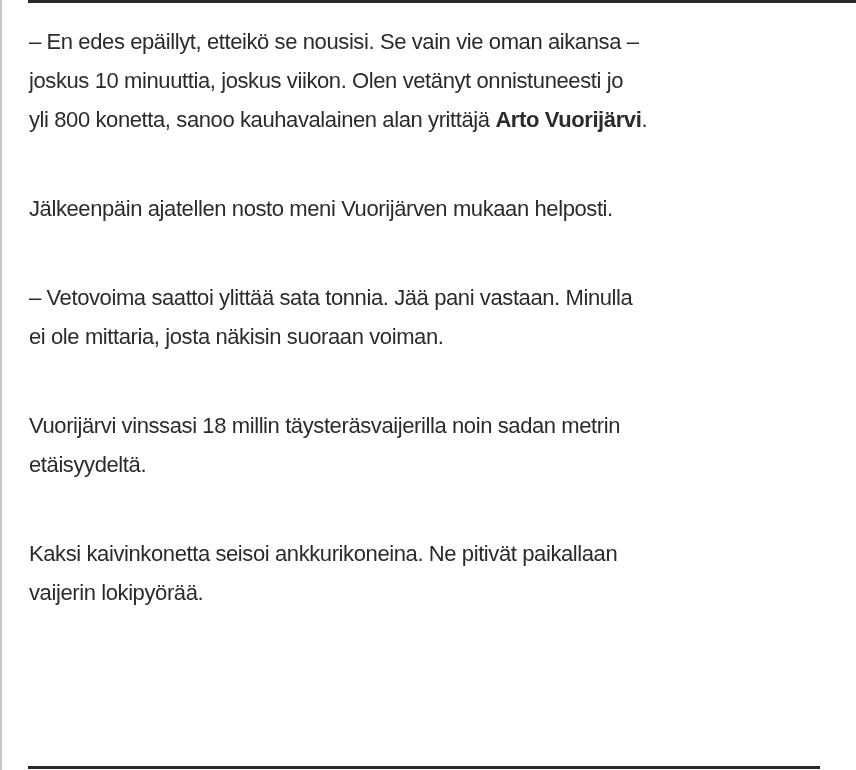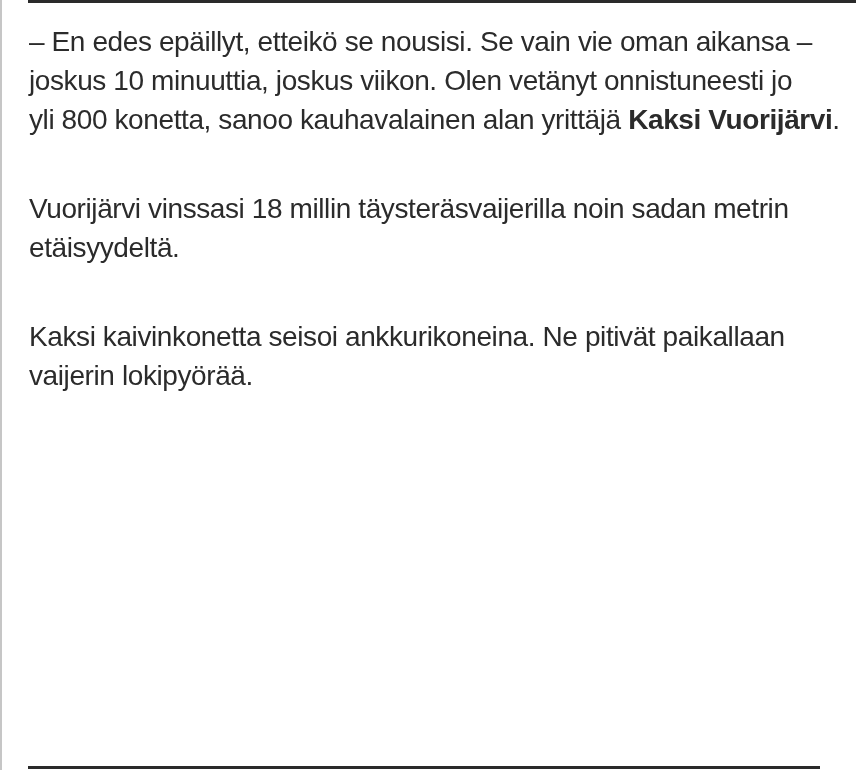--- a/index.html
+++ b/index.html
@@ -37,21 +37,21 @@
     width: 792px;
     height: 3px;
     background: #2a2a2a;
   }
   .article-body {
     position: absolute;
     left: 29px;
     top: 22px;
     width: 815px;
     color: #2b2b2b;
-    font-size: 28px;
+    font-size: 22px;
     line-height: 39px;
     letter-spacing: -0.4px;
   }
   .article-body p {
     margin: 0 0 50px 0;
     white-space: pre;
   }
   .article-body p:last-child {
     margin-bottom: 16px;
   }
@@ -62,18 +62,21 @@
 </head>
 <body>
 
 <div class="left-page-edge"></div>
 <div class="top-divider"></div>
 <div class="bottom-divider"></div>
 
 <div class="article-body">
   <p><span>– En edes epäillyt, etteikö se nousisi. Se vain vie oman aikansa –
 joskus 10 minuuttia, joskus viikon. Olen vetänyt onnistuneesti jo
-yli 800 konetta, sanoo kauhavalainen alan yrittäjä </span><strong>Kaksi Vuorijärvi</strong><span>.</span></p>
+yli 800 konetta, sanoo kauhavalainen alan yrittäjä </span><strong>Arto Vuorijärvi</strong><span>.</span></p>
+  <p>Jälkeenpäin ajatellen nosto meni Vuorijärven mukaan helposti.</p>
+  <p>– Vetovoima saattoi ylittää sata tonnia. Jää pani vastaan. Minulla
+ei ole mittaria, josta näkisin suoraan voiman.</p>
   <p>Vuorijärvi vinssasi 18 millin täysteräsvaijerilla noin sadan metrin
 etäisyydeltä.</p>
   <p>Kaksi kaivinkonetta seisoi ankkurikoneina. Ne pitivät paikallaan
 vaijerin lokipyörää.</p>
 </div>
 
 </body></html>

